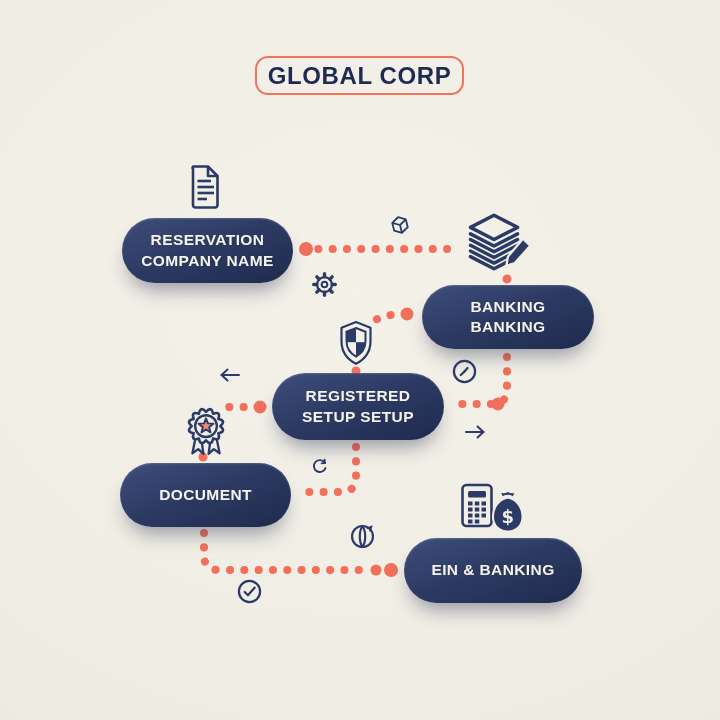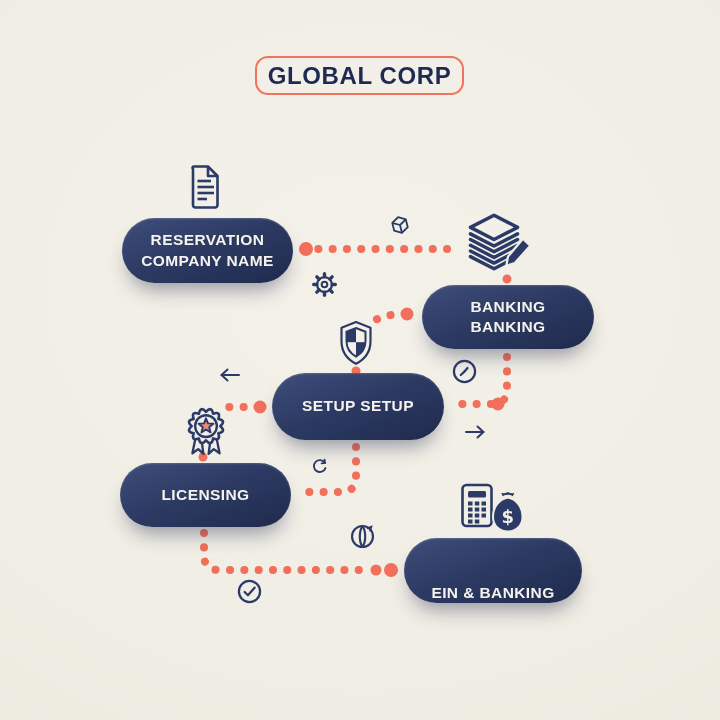--- a/index.html
+++ b/index.html
@@ -72,28 +72,29 @@
     <span>RESERVATION</span>
     <span>COMPANY NAME</span>
   </div>
 
   <div class="pill" style="left:422px;top:285px;width:172px;height:64px;">
     <span>BANKING</span>
     <span>BANKING</span>
   </div>
 
   <div class="pill" style="left:272px;top:373px;width:172px;height:67px;">
+    <span>REGISTERED</span>
     <span>SETUP SETUP</span>
   </div>
 
   <div class="pill" style="left:120px;top:463px;width:171px;height:64px;">
-    <span>LICENSING</span>
-  </div>
-
-  <div class="pill" style="left:404px;top:538px;width:178px;height:65px;justify-content:flex-end;">
+    <span>DOCUMENT</span>
+  </div>
+
+  <div class="pill" style="left:404px;top:538px;width:178px;height:65px;">
     <span>EIN &amp; BANKING</span>
   </div>
 
   <div class="icon" style="left:185px;top:163px;">
     <svg width="40" height="48" viewBox="0 0 40 48" fill="none" stroke="#2b3a67" stroke-width="2.6" stroke-linejoin="round">
       <path d="M8.5 3.5 h14.5 l9.5 9.5 v29 a2.5 2.5 0 0 1 -2.5 2.5 h-19.5 a2.5 2.5 0 0 1 -2.5 -2.5 v-36 a1.5 1.5 0 0 1 0.5 -2.5 z"></path>
       <path d="M23 3.5 V13 h9.5"></path>
       <path d="M12.5 18 H26"></path>
       <path d="M12.5 24 H29"></path>
       <path d="M12.5 30 H29"></path>

